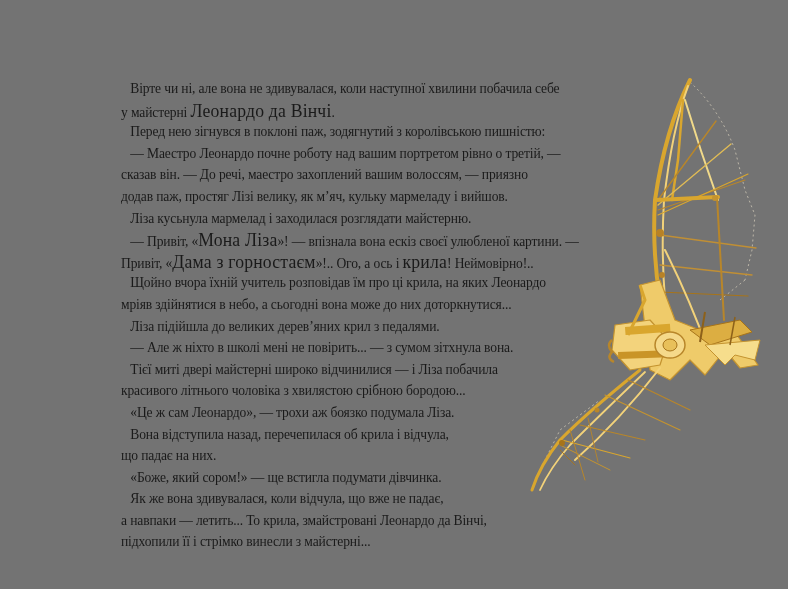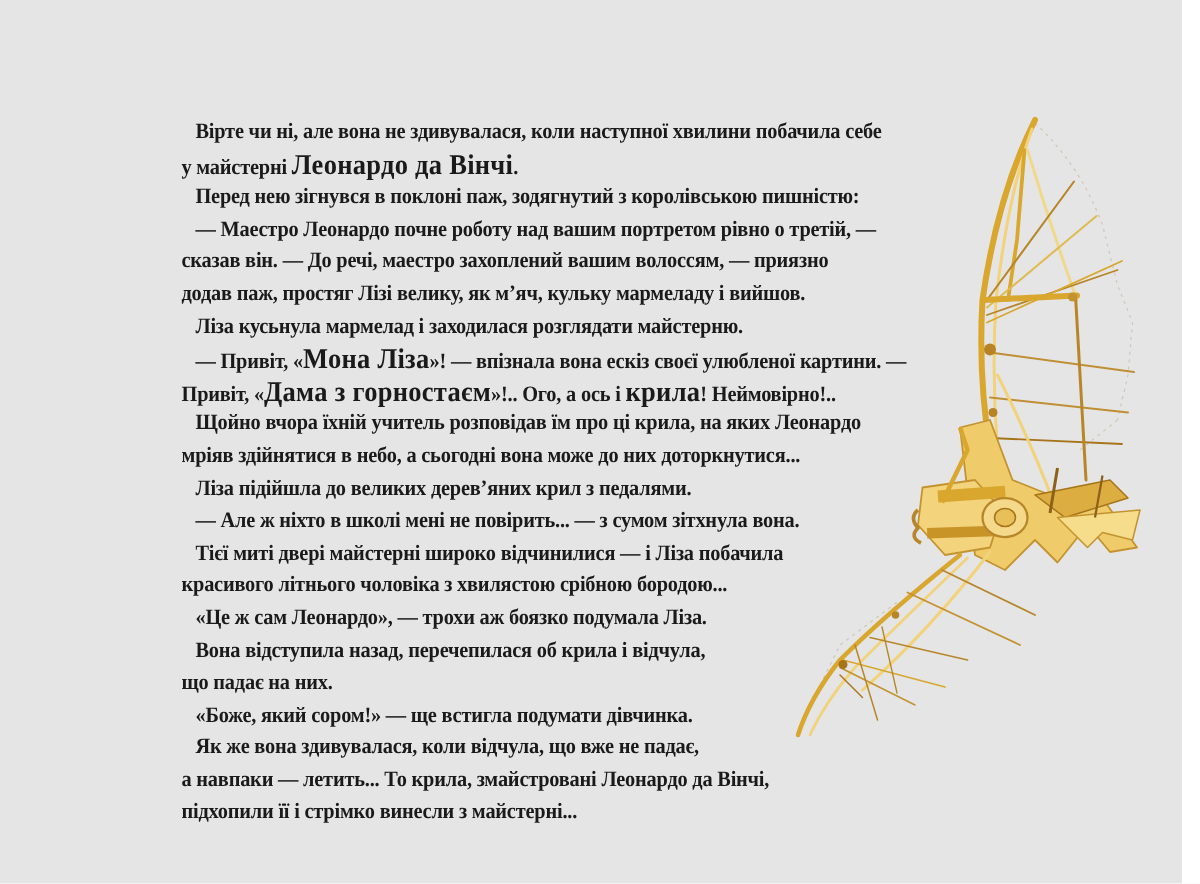--- a/index.html
+++ b/index.html
@@ -12,22 +12,21 @@
     height: 589px;
     position: relative;
     overflow: hidden;
     font-family: "Liberation Serif", "DejaVu Serif", serif;
     color: #1a1a1a;
   }
   .page {
     position: absolute;
     left: 0; top: 0;
     width: 788px; height: 589px;
-    background: #e5e5e5;
-    font-weight: bold;
+    background: #737373;
   }
   .text-block {
     position: absolute;
     left: 121px;
     top: 78px;
     width: 520px;
     font-size: 14.6px;
     line-height: 21.6px;
     letter-spacing: -0.15px;
     transform: scaleX(0.93);

